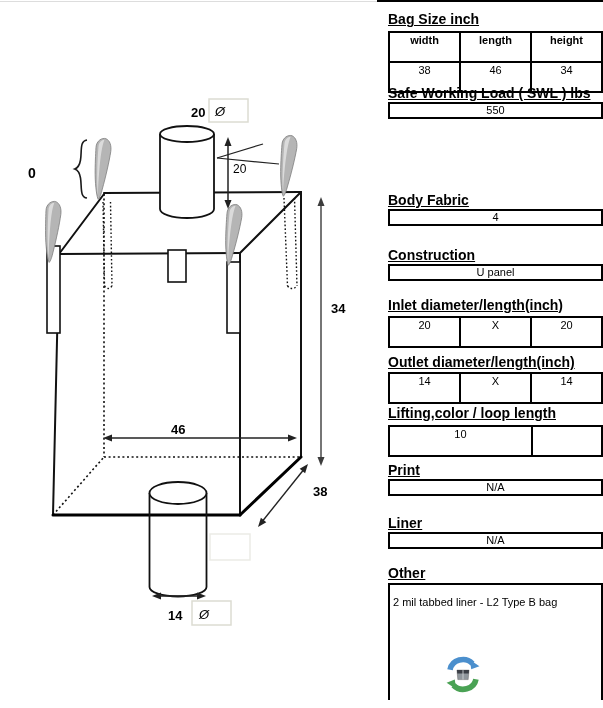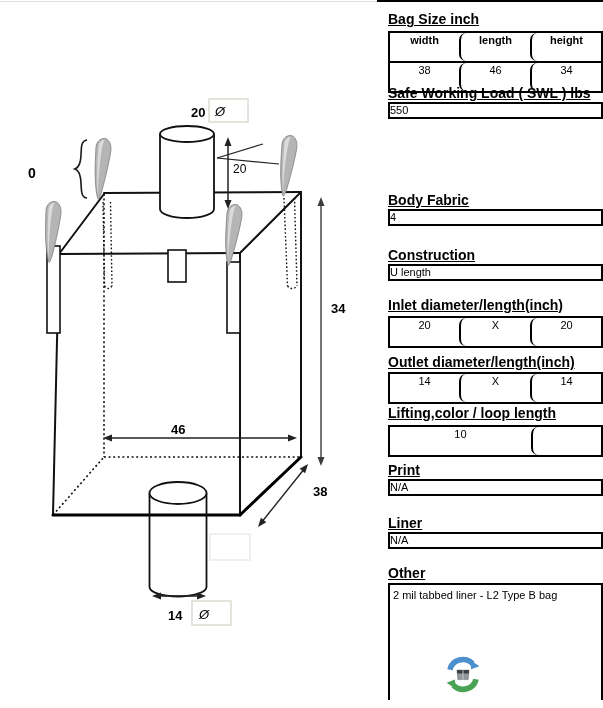--- a/index.html
+++ b/index.html
@@ -13,34 +13,34 @@
   #top-line-light { position:absolute; left:0; top:1px; width:388px; height:1px; background:#dddddd; }
   #top-line-dark  { position:absolute; left:377px; top:0; width:226px; height:2px; background:#000; }
 
   #panel { position:absolute; left:388px; top:0; width:215px; height:708px; font-size:11px; }
   .sec-title {
     position:absolute; left:0; width:100%; text-align:left;
     font-weight:bold; text-decoration:underline; font-size:14px; line-height:14px; white-space:nowrap;
   }
   .bar {
     position:absolute; left:0; right:0; border:2.5px solid #000; background:#fff;
-    height:13px; line-height:13px; text-align:left;
+    height:13px; line-height:13px; text-align:center;
   }
   .tbl { position:absolute; left:0; right:0; border:2.5px solid #000; background:#fff; }
   .trow { display:flex; }
   .trow + .trow { border-top:2.5px solid #000; }
   .tcell { flex:1; text-align:center; height:28px; line-height:15px; overflow:hidden; }
-  .tcell + .tcell { border-left:2.5px solid #000;border-radius:7px; }
+  .tcell + .tcell { border-left:2.5px solid #000; }
   .thead .tcell { font-weight:bold; }
   .cell-wide { flex:2.07; }
   .other-box {
     position:absolute; left:0; right:0; top:583px; height:115px;
     border:2.5px solid #000; border-bottom:none; background:#fff;
   }
-  .other-text { padding:4px 3px; font-size:11px; text-align:left; }
+  .other-text { padding:11px 3px; font-size:11px; text-align:left; }
   .logo-wrap { position:absolute; left:54px; top:70px; width:38px; height:38px; }
 </style>
 </head>
 <body>
 
 <div id="top-line-light"></div>
 <div id="top-line-dark"></div>
 
 <svg id="drawing" width="388" height="708" viewBox="0 0 388 708">
 
@@ -181,21 +181,21 @@
   </div>
 
   <div class="sec-title" style="top:86px">Safe Working Load ( SWL ) lbs</div>
   <div class="bar" style="top:102px">550</div>
 
 
   <div class="sec-title" style="top:193px">Body Fabric</div>
   <div class="bar" style="top:209px">4</div>
 
   <div class="sec-title" style="top:248px">Construction</div>
-  <div class="bar" style="top:264px">U length</div>
+  <div class="bar" style="top:264px">U panel</div>
 
   <div class="sec-title" style="top:298px">Inlet diameter/length(inch)</div>
   <div class="tbl" style="top:316px">
     <div class="trow">
       <div class="tcell">20</div>
       <div class="tcell">X</div>
       <div class="tcell">20</div>
     </div>
   </div>
 

